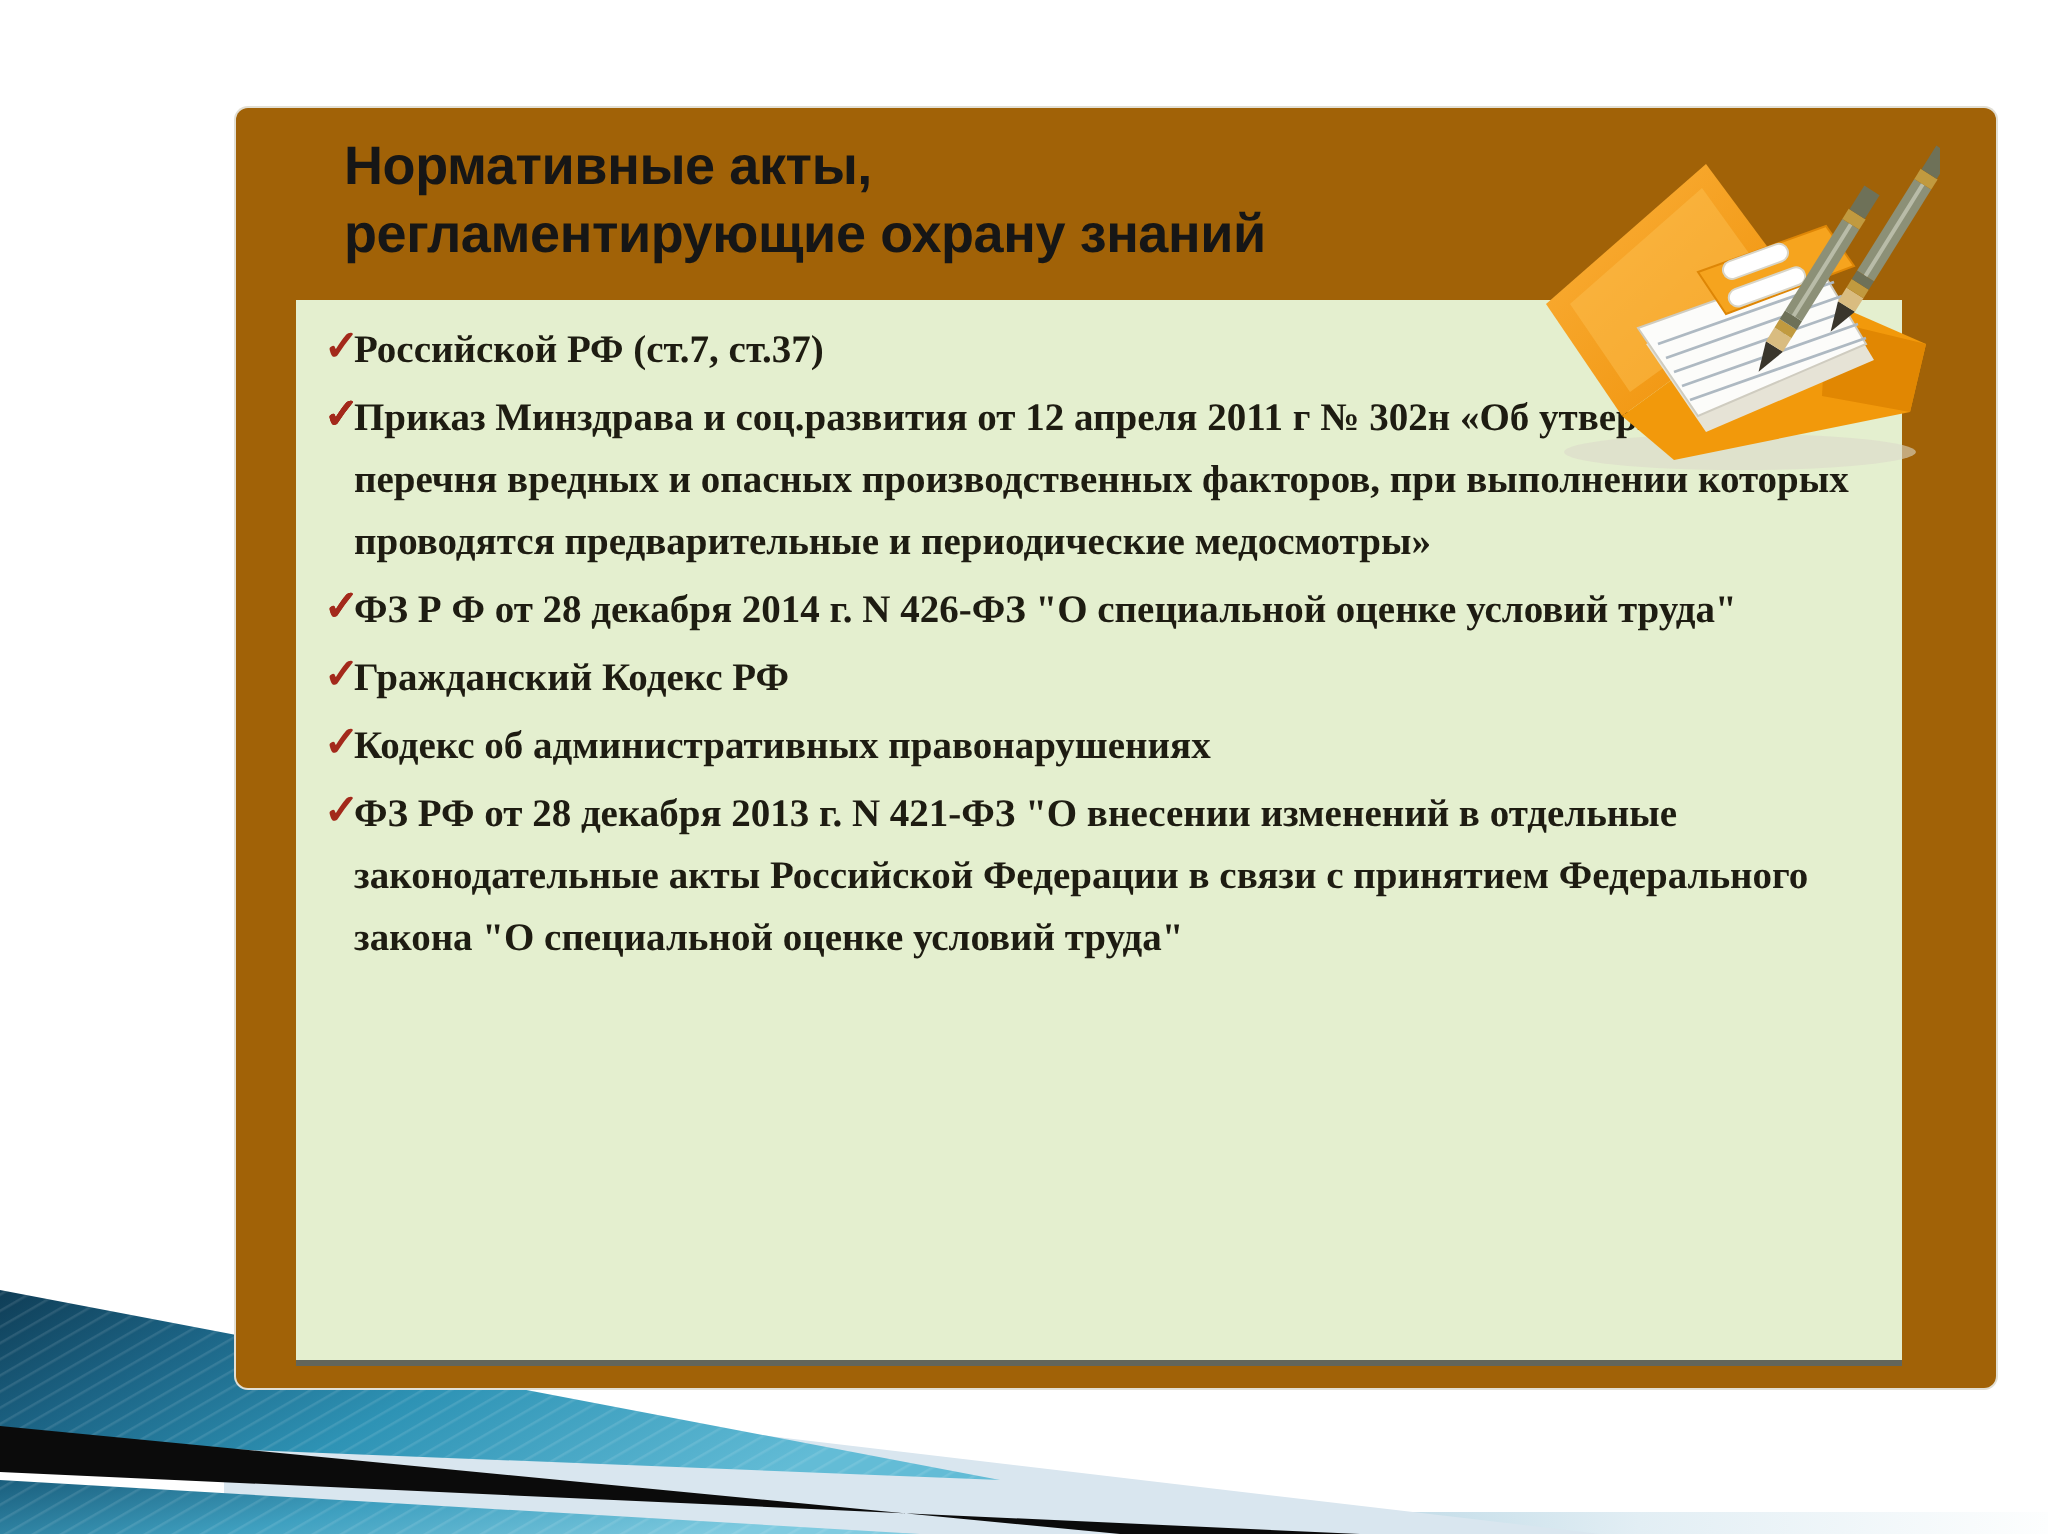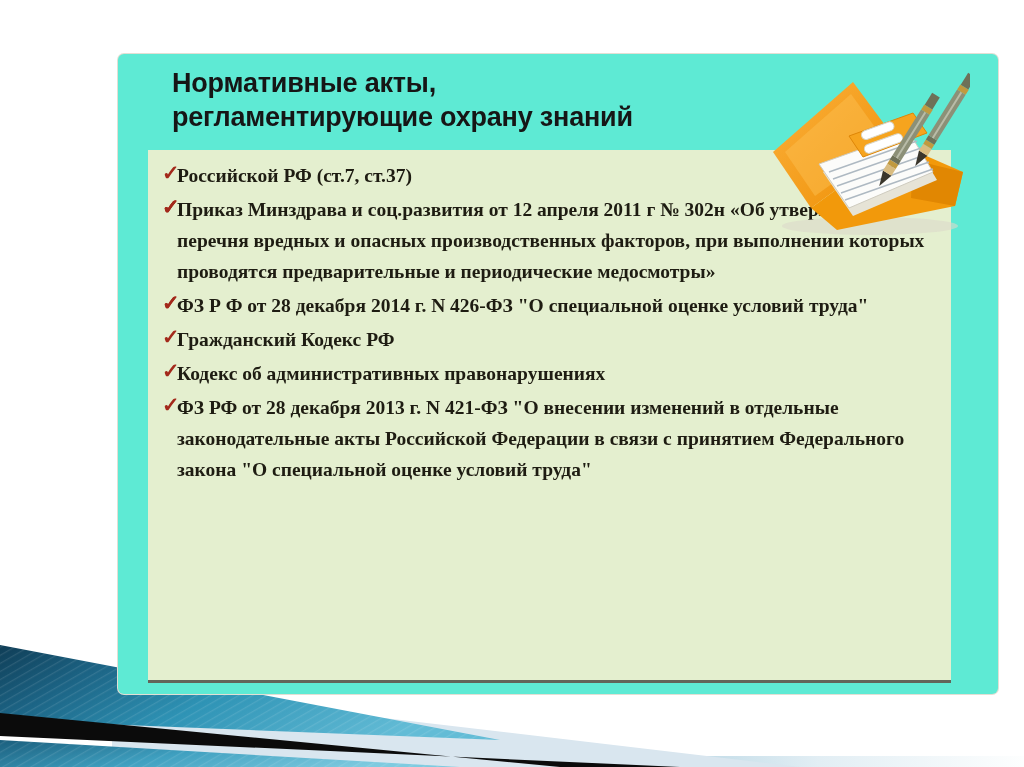--- a/index.html
+++ b/index.html
@@ -3,21 +3,21 @@
 <meta charset="utf-8">
 <style>
   html,body { margin:0; padding:0; background:#ffffff; }
   .stage {
     position:relative; width:1024px; height:767px; overflow:hidden;
     background:#ffffff; font-family:"Liberation Sans", sans-serif;
   }
   .decor { position:absolute; left:0; top:0; width:1024px; height:767px; z-index:0; }
   .slide {
     position:absolute; left:118px; top:54px; width:880px; height:640px;
-    background:#5eead4; border-radius:6px; z-index:1;
+    background:#a16207; border-radius:6px; z-index:1;
     box-shadow:0 0 0 1px #E2DFD4;
   }
   .title {
     position:absolute; left:54px; top:12px; margin:0; width:640px;
     font-family:"Liberation Sans", sans-serif;
     font-size:27px; font-weight:bold; color:#161616;
     line-height:34px; letter-spacing:-0.2px;
   }
   .title span { display:block; }
   .content {

